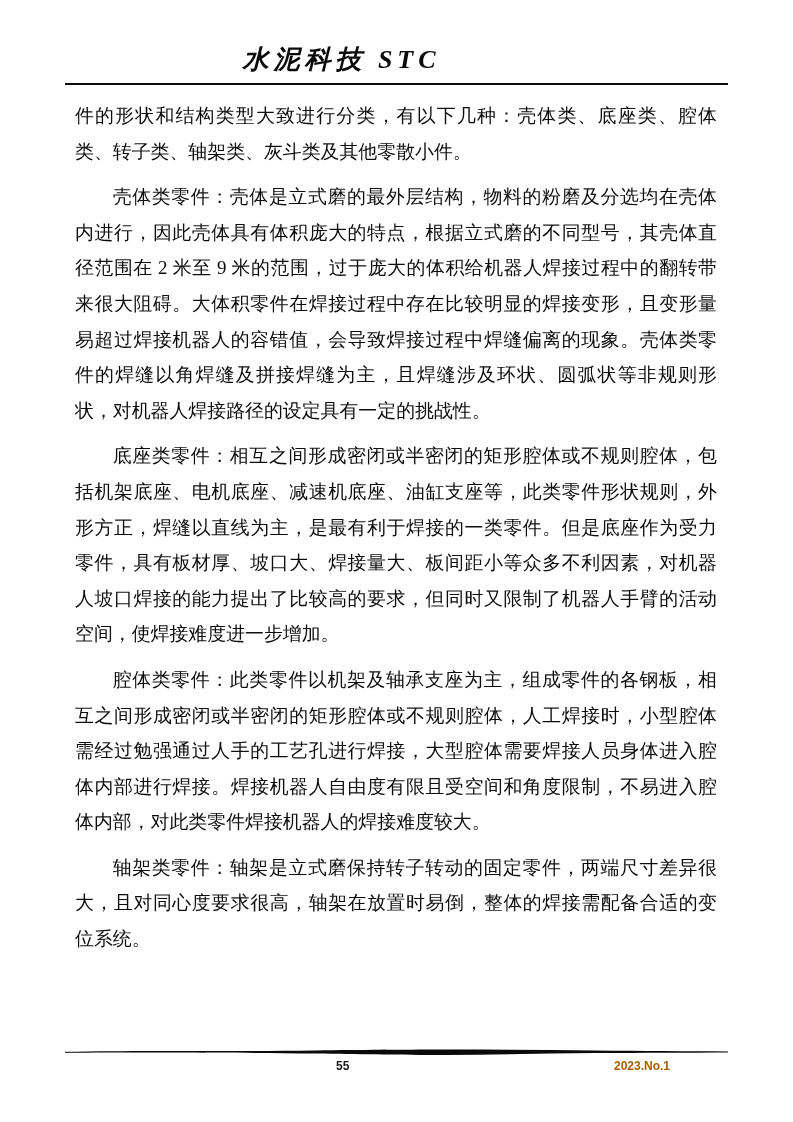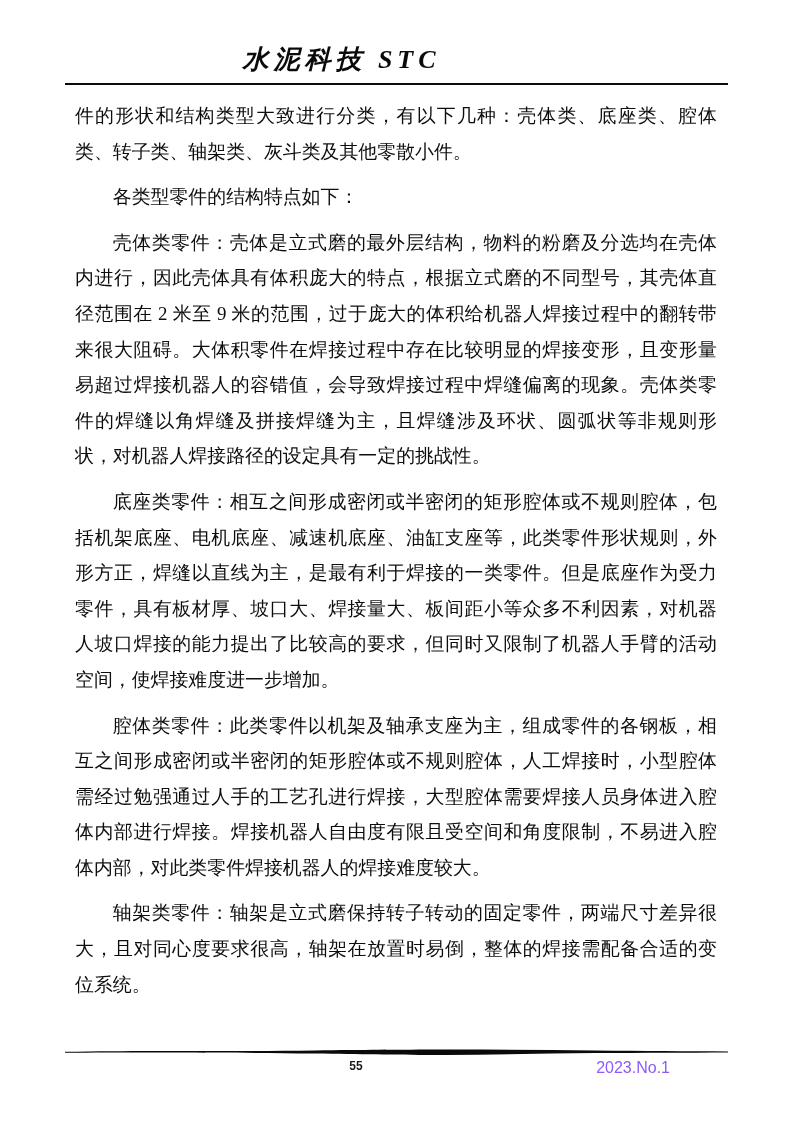--- a/index.html
+++ b/index.html
@@ -63,50 +63,49 @@
     top: 1048px;
     left: 65px;
     width: 663px;
     height: 10px;
   }
   .page-number {
     position: absolute;
     top: 1059px;
     left: 336px;
     width: 40px;
-    text-align: center;
+    text-align: left;
     font-family: "Liberation Sans", "DejaVu Sans", sans-serif;
     font-size: 12px;
     font-weight: 600;
     color: #1a1a1a;
   }
   .issue-label {
     position: absolute;
     top: 1059px;
     right: 123px;
     font-family: "Liberation Sans", "DejaVu Sans", sans-serif;
-    font-size: 16px;
-    font-weight: 400;
-    color: #8b5cf6;
+    font-size: 12px;
+    font-weight: 700;
+    color: #a16207;
   }
 </style>
 </head>
 <body>
 
 <div class="page">
 
   <div class="journal-header">
     <span class="journal-title">水泥科技 STC</span>
   </div>
 
   <div class="header-rule"></div>
 
   <div class="article-body">
     <p>件的形状和结构类型大致进行分类，有以下几种：壳体类、底座类、腔体类、转子类、轴架类、灰斗类及其他零散小件。</p>
-    <p class="indent">各类型零件的结构特点如下：</p>
     <p class="indent">壳体类零件：壳体是立式磨的最外层结构，物料的粉磨及分选均在壳体内进行，因此壳体具有体积庞大的特点，根据立式磨的不同型号，其壳体直径范围在 2 米至 9 米的范围，过于庞大的体积给机器人焊接过程中的翻转带来很大阻碍。大体积零件在焊接过程中存在比较明显的焊接变形，且变形量易超过焊接机器人的容错值，会导致焊接过程中焊缝偏离的现象。壳体类零件的焊缝以角焊缝及拼接焊缝为主，且焊缝涉及环状、圆弧状等非规则形状，对机器人焊接路径的设定具有一定的挑战性。</p>
     <p class="indent">底座类零件：相互之间形成密闭或半密闭的矩形腔体或不规则腔体，包括机架底座、电机底座、减速机底座、油缸支座等，此类零件形状规则，外形方正，焊缝以直线为主，是最有利于焊接的一类零件。但是底座作为受力零件，具有板材厚、坡口大、焊接量大、板间距小等众多不利因素，对机器人坡口焊接的能力提出了比较高的要求，但同时又限制了机器人手臂的活动空间，使焊接难度进一步增加。</p>
     <p class="indent">腔体类零件：此类零件以机架及轴承支座为主，组成零件的各钢板，相互之间形成密闭或半密闭的矩形腔体或不规则腔体，人工焊接时，小型腔体需经过勉强通过人手的工艺孔进行焊接，大型腔体需要焊接人员身体进入腔体内部进行焊接。焊接机器人自由度有限且受空间和角度限制，不易进入腔体内部，对此类零件焊接机器人的焊接难度较大。</p>
     <p class="indent">轴架类零件：轴架是立式磨保持转子转动的固定零件，两端尺寸差异很大，且对同心度要求很高，轴架在放置时易倒，整体的焊接需配备合适的变位系统。</p>
   </div>
 
   <svg class="footer-rule" viewBox="0 0 663 10" preserveAspectRatio="none" aria-hidden="true">
     <path fill="#0a0a0a" d="
       M0,3.8
       C40,3.2 70,2.8 110,3.0

